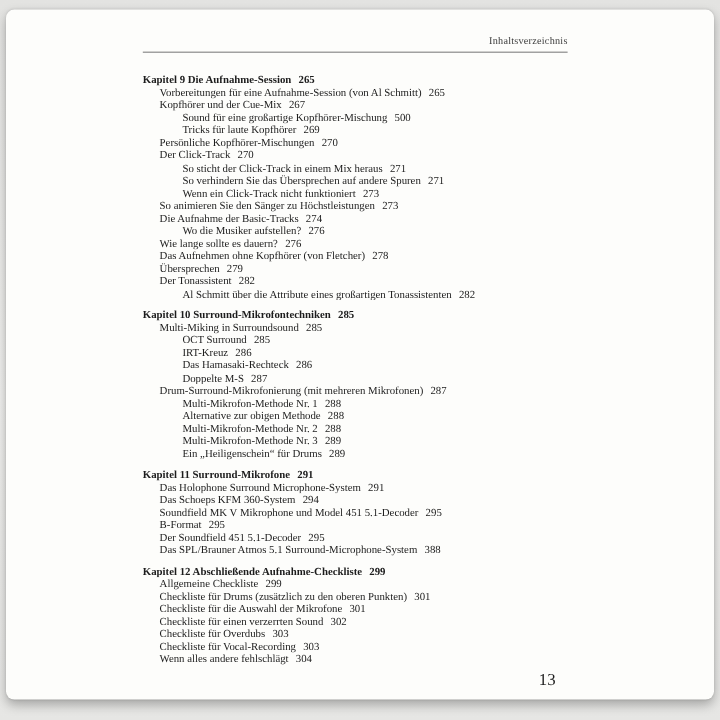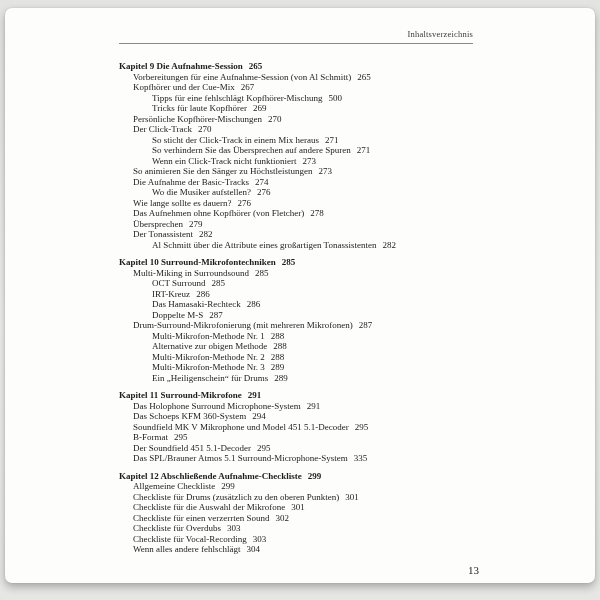--- a/index.html
+++ b/index.html
@@ -65,23 +65,23 @@
     font-weight: bold;
     margin-top: 7px;
   }
   .chapter.first {
     margin-top: 0;
   }
   .lvl1 .label { padding-left: 14px; }
   .lvl2 .label { padding-left: 33px; }
   .pagenum {
     position: absolute;
-    right: 116px;
+    right: 132px;
     bottom: 7px;
-    font-size: 11px;
+    font-size: 14px;
     color: #1c1c1c;
   }
 </style>
 </head>
 <body>
 
 <div class="photo">
   <div class="page">
     <div class="header">
       <span>Inhaltsverzeichnis</span>
@@ -94,21 +94,21 @@
         </div>
         <div class="row lvl1">
           <span class="label">Vorbereitungen für eine Aufnahme-Session (von Al Schmitt)</span>
           <span class="pg">265</span>
         </div>
         <div class="row lvl1">
           <span class="label">Kopfhörer und der Cue-Mix</span>
           <span class="pg">267</span>
         </div>
         <div class="row lvl2">
-          <span class="label">Tipps für eine fehlschlägt Kopfhörer-Mischung</span>
+          <span class="label">Sound für eine großartige Kopfhörer-Mischung</span>
           <span class="pg">500</span>
         </div>
         <div class="row lvl2">
           <span class="label">Tricks für laute Kopfhörer</span>
           <span class="pg">269</span>
         </div>
         <div class="row lvl1">
           <span class="label">Persönliche Kopfhörer-Mischungen</span>
           <span class="pg">270</span>
         </div>
@@ -227,21 +227,21 @@
         <div class="row lvl1">
           <span class="label">B-Format</span>
           <span class="pg">295</span>
         </div>
         <div class="row lvl1">
           <span class="label">Der Soundfield 451 5.1-Decoder</span>
           <span class="pg">295</span>
         </div>
         <div class="row lvl1">
           <span class="label">Das SPL/Brauner Atmos 5.1 Surround-Microphone-System</span>
-          <span class="pg">335</span>
+          <span class="pg">388</span>
         </div>
         <div class="row chapter">
           <span class="label">Kapitel 12 Abschließende Aufnahme-Checkliste</span>
           <span class="pg">299</span>
         </div>
         <div class="row lvl1">
           <span class="label">Allgemeine Checkliste</span>
           <span class="pg">299</span>
         </div>
         <div class="row lvl1">

